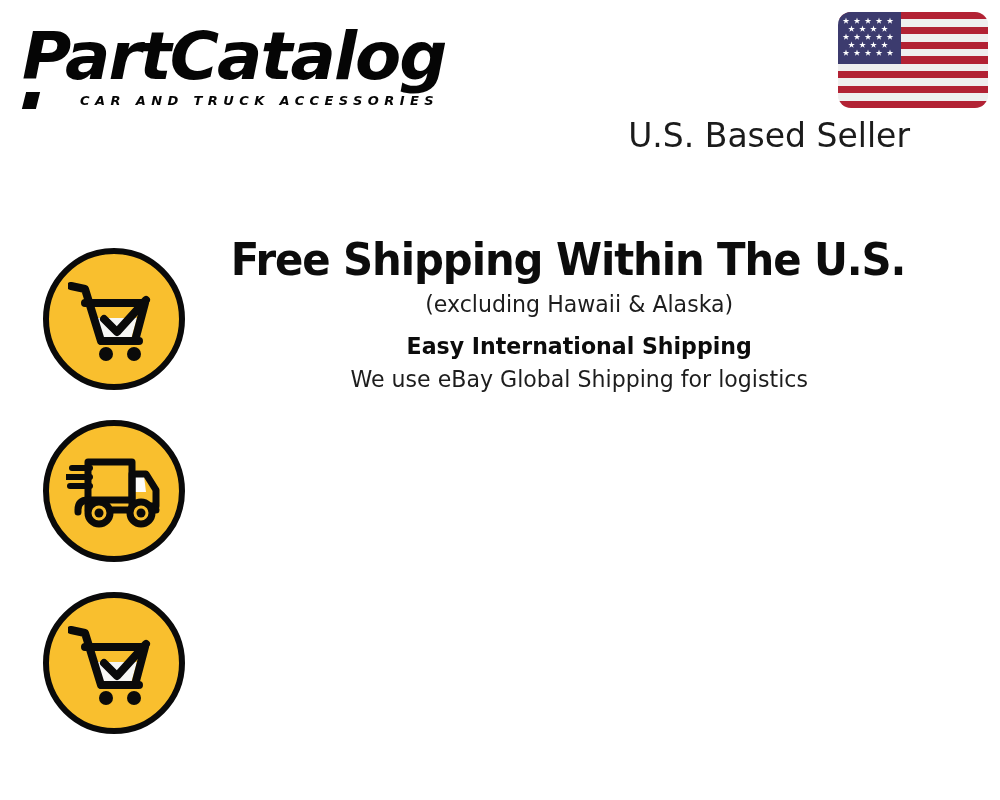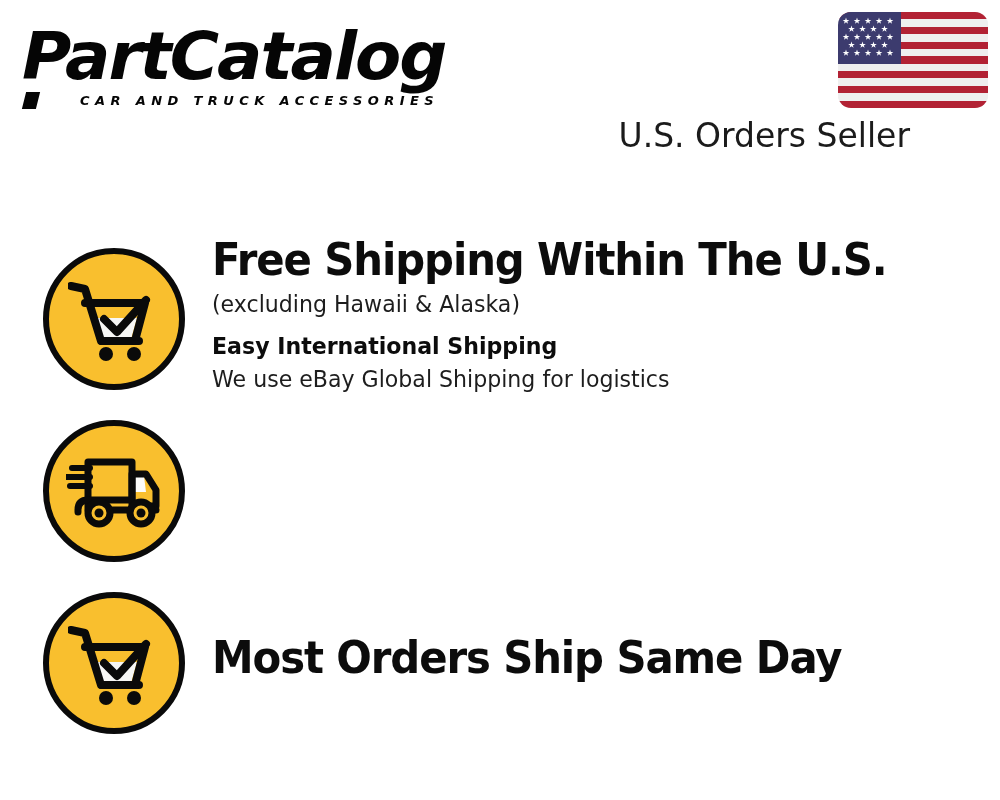--- a/index.html
+++ b/index.html
@@ -139,22 +139,23 @@
   }
   .benefit-icon svg {
     position: absolute;
     left: 50%;
     top: 50%;
     transform: translate(-50%, -50%);
   }
 
   .benefit-text {
     position: absolute;
-    left: 212px;
+    left: 224px;
     width: 740px;
+    text-align: center;
   }
   #benefit-text-0 { top: 4px; }
   #benefit-text-1 { top: 58px; }
   #benefit-text-2 { top: 58px; }
 
   .b-title {
     font-family: "DejaVu Sans", "Liberation Sans", sans-serif;
     font-weight: 700;
     font-size: 45px;
     line-height: 52px;
@@ -242,21 +243,21 @@
           <use href="#st" x="8" y="41"></use>
             <use href="#st" x="19" y="41"></use>
             <use href="#st" x="30" y="41"></use>
             <use href="#st" x="41" y="41"></use>
             <use href="#st" x="52" y="41"></use>
         </g>
       </svg>
     </div>
   </div>
 
-  <div id="seller-label">U.S. Orders Seller</div>
+  <div id="seller-label">U.S. Based Seller</div>
 </div>
 
 <div id="benefits">
 
   <div class="benefit-row" id="benefit-row-0">
     <div class="benefit-icon">
       <svg width="92" height="84" viewBox="0 0 92 84" xmlns="http://www.w3.org/2000/svg" aria-hidden="true">
         <path d="M23 41 L69 41 L63 62 L30 62 Z" fill="#f7f7f5"></path>
         <path d="M3 9 L17 12 L33 64 L71 64" fill="none" stroke="#0a0a0a" stroke-width="8" stroke-linecap="round" stroke-linejoin="round"></path>
         <path d="M17 26 L77 26 L68 60" fill="none" stroke="#0a0a0a" stroke-width="8" stroke-linecap="round" stroke-linejoin="round"></path>
@@ -296,18 +297,15 @@
     <div class="benefit-icon">
       <svg width="92" height="84" viewBox="0 0 92 84" xmlns="http://www.w3.org/2000/svg" aria-hidden="true">
         <path d="M23 41 L69 41 L63 62 L30 62 Z" fill="#f7f7f5"></path>
         <path d="M3 9 L17 12 L33 64 L71 64" fill="none" stroke="#0a0a0a" stroke-width="8" stroke-linecap="round" stroke-linejoin="round"></path>
         <path d="M17 26 L77 26 L68 60" fill="none" stroke="#0a0a0a" stroke-width="8" stroke-linecap="round" stroke-linejoin="round"></path>
         <path d="M36 42 L49 55 L78 23" fill="none" stroke="#0a0a0a" stroke-width="8" stroke-linecap="round" stroke-linejoin="round"></path>
         <circle cx="38" cy="77" r="7" fill="#0a0a0a"></circle>
         <circle cx="66" cy="77" r="7" fill="#0a0a0a"></circle>
       </svg>
     </div>
-    <div class="benefit-text" id="benefit-text-2">
-      <div class="b-title">Most Orders Ship Same Day</div>
-    </div>
   </div>
 
 </div>
 
 </body></html>

